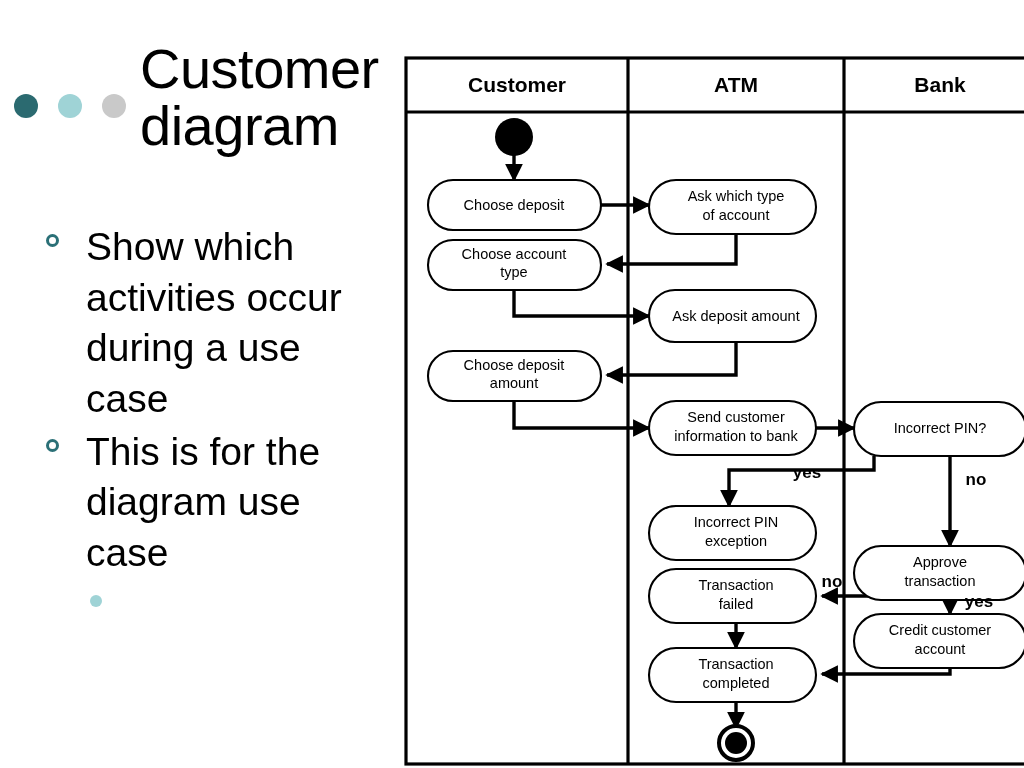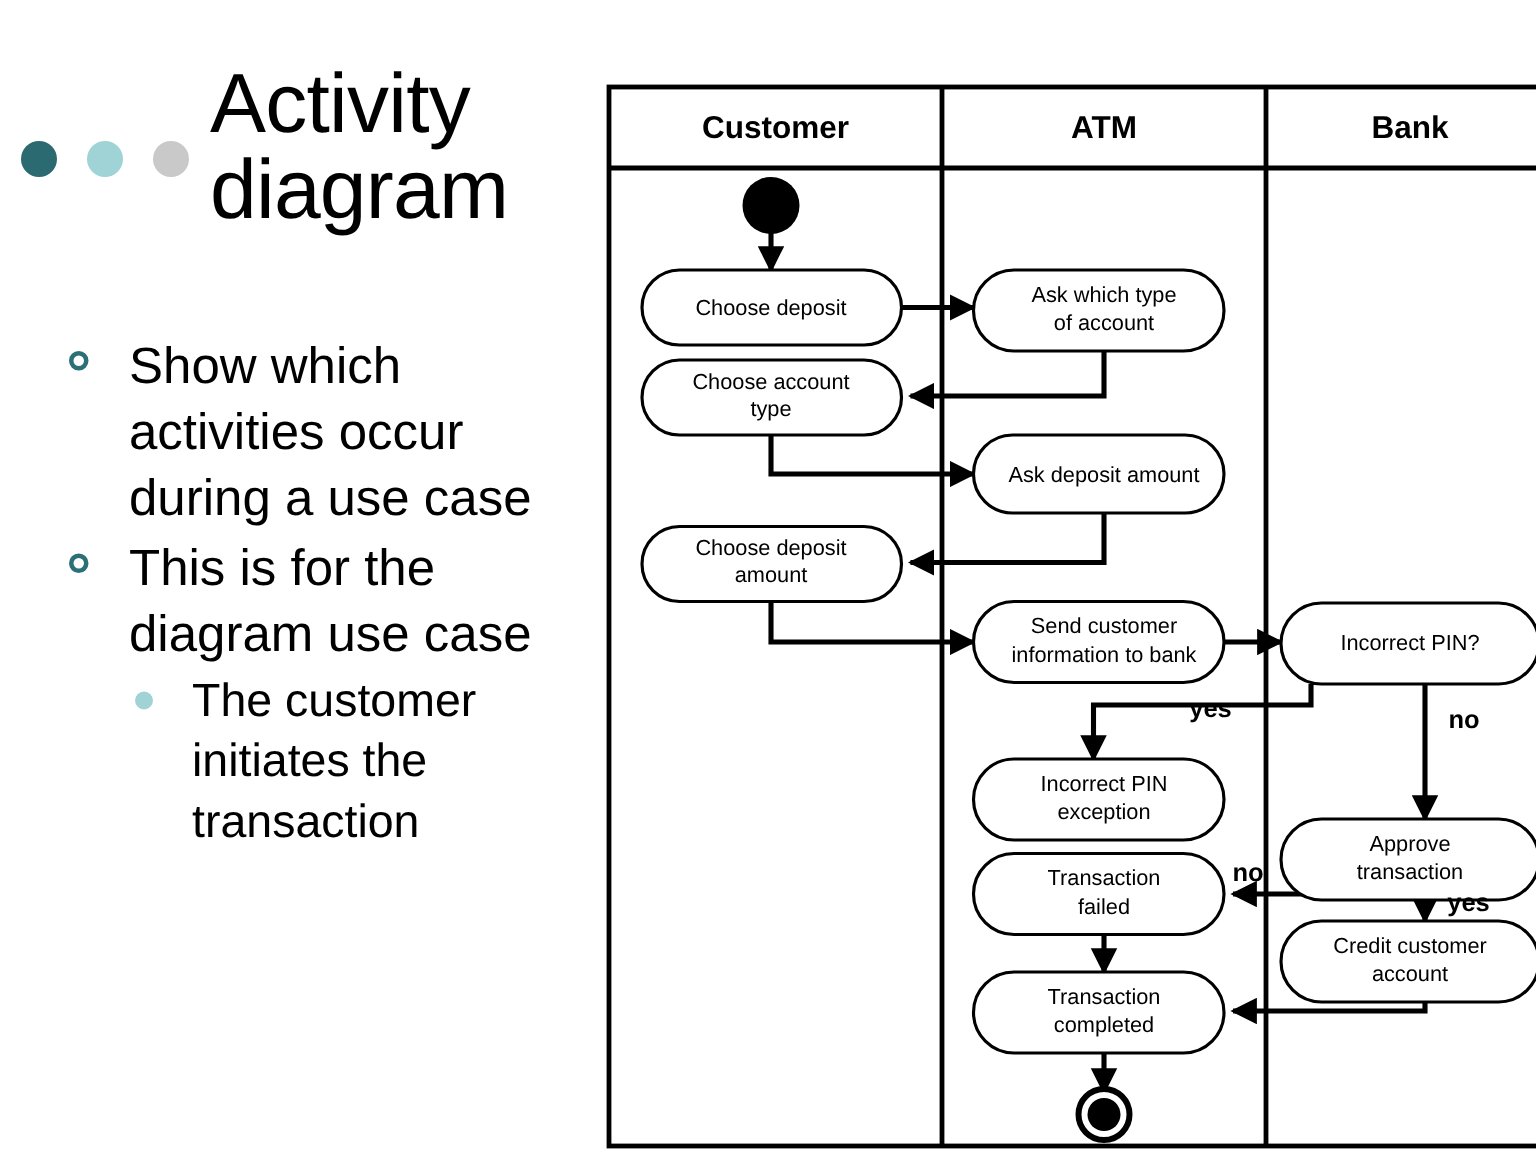--- a/index.html
+++ b/index.html
@@ -48,21 +48,21 @@
 
   #bullet-list {
     position: absolute;
     left: 36px;
     top: 222px;
     width: 330px;
   }
   .bullet-l1 {
     position: relative;
     padding-left: 50px;
-    font-size: 34px;
+    font-size: 39px;
     line-height: 1.30;
     margin-bottom: 2px;
   }
   .bullet-l1 .marker {
     position: absolute;
     left: 10px;
     top: 12px;
     width: 13px;
     height: 13px;
     border-radius: 50%;
@@ -123,34 +123,33 @@
 <body>
 
 <div id="slide-left">
 
   <div id="deco-dots">
     <span class="deco-dot" style="background:#2b6a70"></span>
     <span class="deco-dot" style="background:#9fd3d6"></span>
     <span class="deco-dot" style="background:#c9c9c9"></span>
   </div>
 
-  <div id="page-title">Activity diagram</div>
+  <div id="page-title">Customer diagram</div>
 
   <div id="bullet-list">
     <div class="bullet-l1">
       <span class="marker"></span>
       <span>Show which activities occur during a use case</span>
     </div>
     <div class="bullet-l1">
       <span class="marker"></span>
       <span>This is for the diagram use case</span>
     </div>
     <div class="bullet-l2">
       <span class="marker"></span>
-      <span>The customer initiates the transaction</span>
     </div>
   </div>
 </div>
 
 <div id="diagram-wrap">
 <svg width="650" height="710" viewBox="0 0 650 710" xmlns="http://www.w3.org/2000/svg">
 
   <defs>
     <marker id="arrow" viewBox="0 0 10 10" refX="9" refY="5" markerWidth="5.2" markerHeight="5.2" orient="auto-start-reverse">
       <path d="M 0 0 L 10 5 L 0 10 z" fill="#000"></path>

